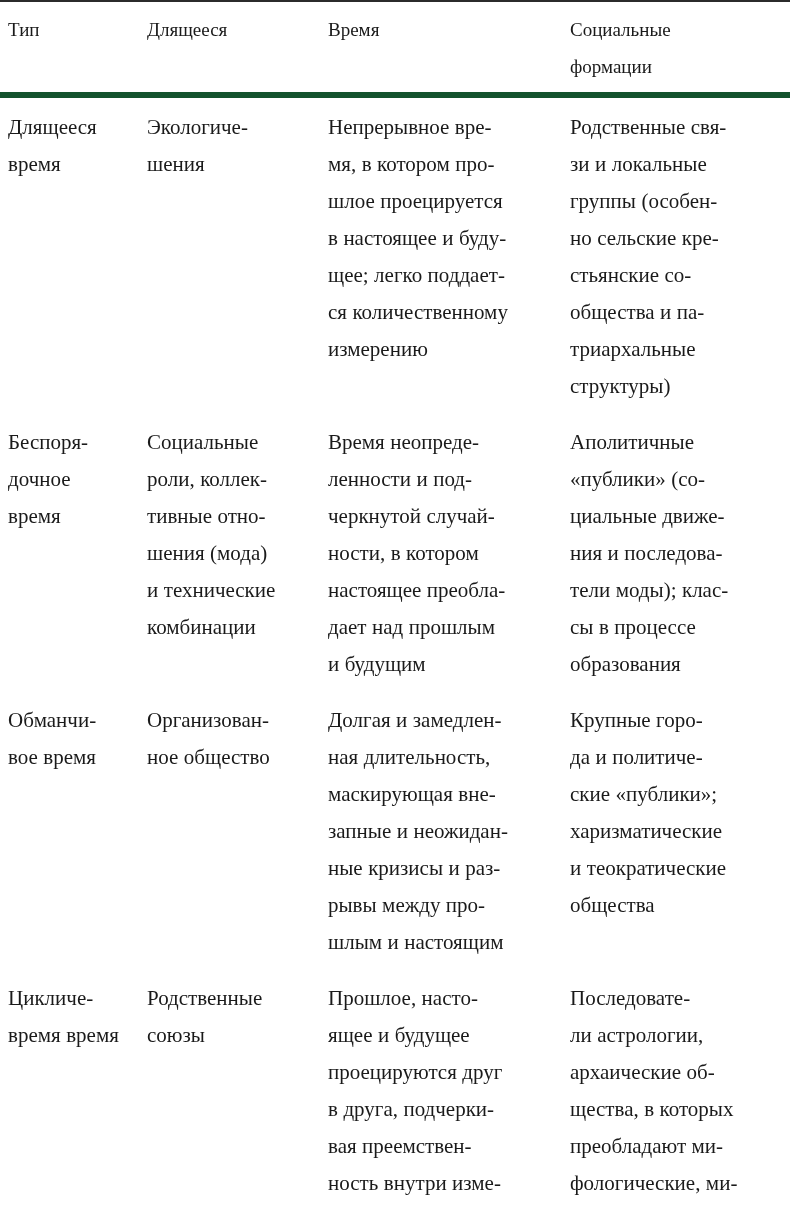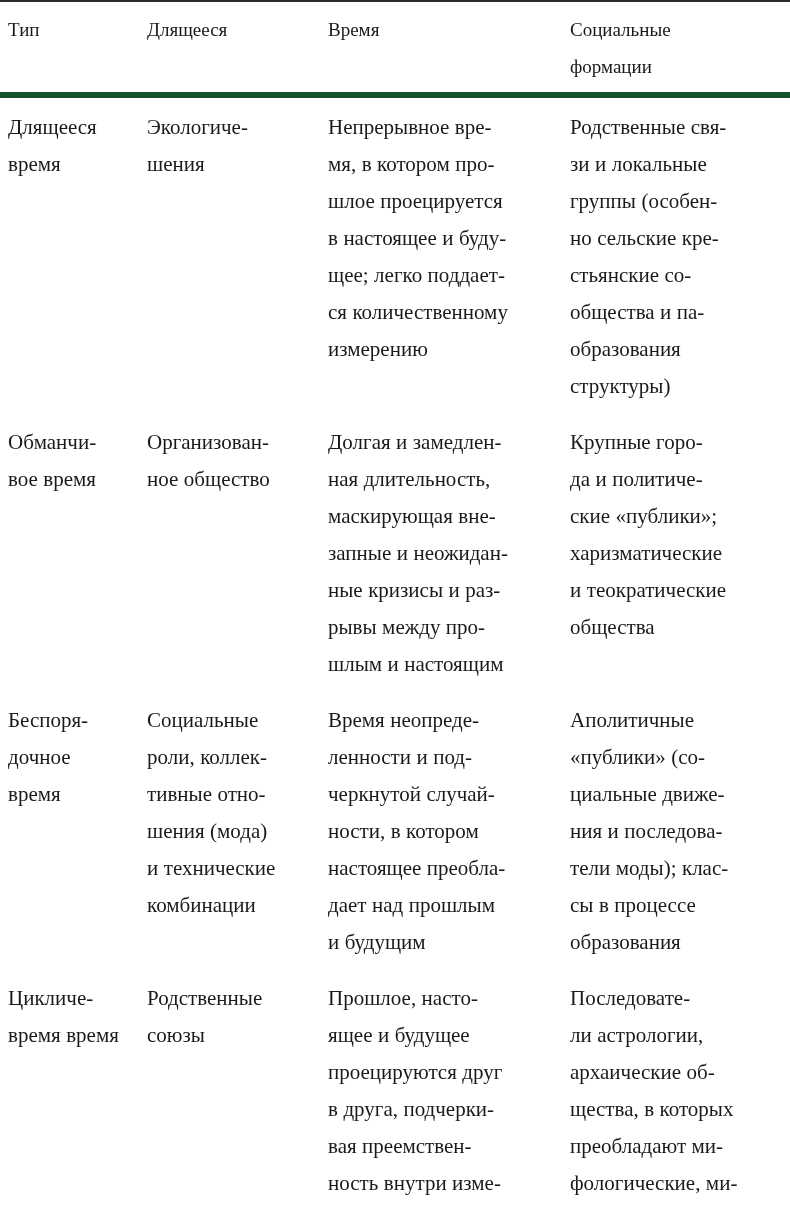--- a/index.html
+++ b/index.html
@@ -110,22 +110,55 @@
 ся количественному
 измерению</span>
         </td>
         <td>
           <span class="cell-lines">Родственные свя-
 зи и локальные
 группы (особен-
 но сельские кре-
 стьянские со-
 общества и па-
-образования
+триархальные
 структуры)</span>
+        </td>
+      </tr>
+      <tr>
+        <td>
+          <span class="cell-lines">Беспоря-
+дочное
+время</span>
+        </td>
+        <td>
+          <span class="cell-lines">Социальные
+роли, коллек-
+тивные отно-
+шения (мода)
+и технические
+комбинации</span>
+        </td>
+        <td>
+          <span class="cell-lines">Время неопреде-
+ленности и под-
+черкнутой случай-
+ности, в котором
+настоящее преобла-
+дает над прошлым
+и будущим</span>
+        </td>
+        <td>
+          <span class="cell-lines">Аполитичные
+«публики» (со-
+циальные движе-
+ния и последова-
+тели моды); клас-
+сы в процессе
+образования</span>
         </td>
       </tr>
       <tr>
         <td>
           <span class="cell-lines">Обманчи-
 вое время</span>
         </td>
         <td>
           <span class="cell-lines">Организован-
 ное общество</span>
@@ -139,53 +172,20 @@
 рывы между про-
 шлым и настоящим</span>
         </td>
         <td>
           <span class="cell-lines">Крупные горо-
 да и политиче-
 ские «публики»;
 харизматические
 и теократические
 общества</span>
-        </td>
-      </tr>
-      <tr>
-        <td>
-          <span class="cell-lines">Беспоря-
-дочное
-время</span>
-        </td>
-        <td>
-          <span class="cell-lines">Социальные
-роли, коллек-
-тивные отно-
-шения (мода)
-и технические
-комбинации</span>
-        </td>
-        <td>
-          <span class="cell-lines">Время неопреде-
-ленности и под-
-черкнутой случай-
-ности, в котором
-настоящее преобла-
-дает над прошлым
-и будущим</span>
-        </td>
-        <td>
-          <span class="cell-lines">Аполитичные
-«публики» (со-
-циальные движе-
-ния и последова-
-тели моды); клас-
-сы в процессе
-образования</span>
         </td>
       </tr>
       <tr>
         <td>
           <span class="cell-lines">Цикличе-
 время время</span>
         </td>
         <td>
           <span class="cell-lines">Родственные
 союзы</span>

